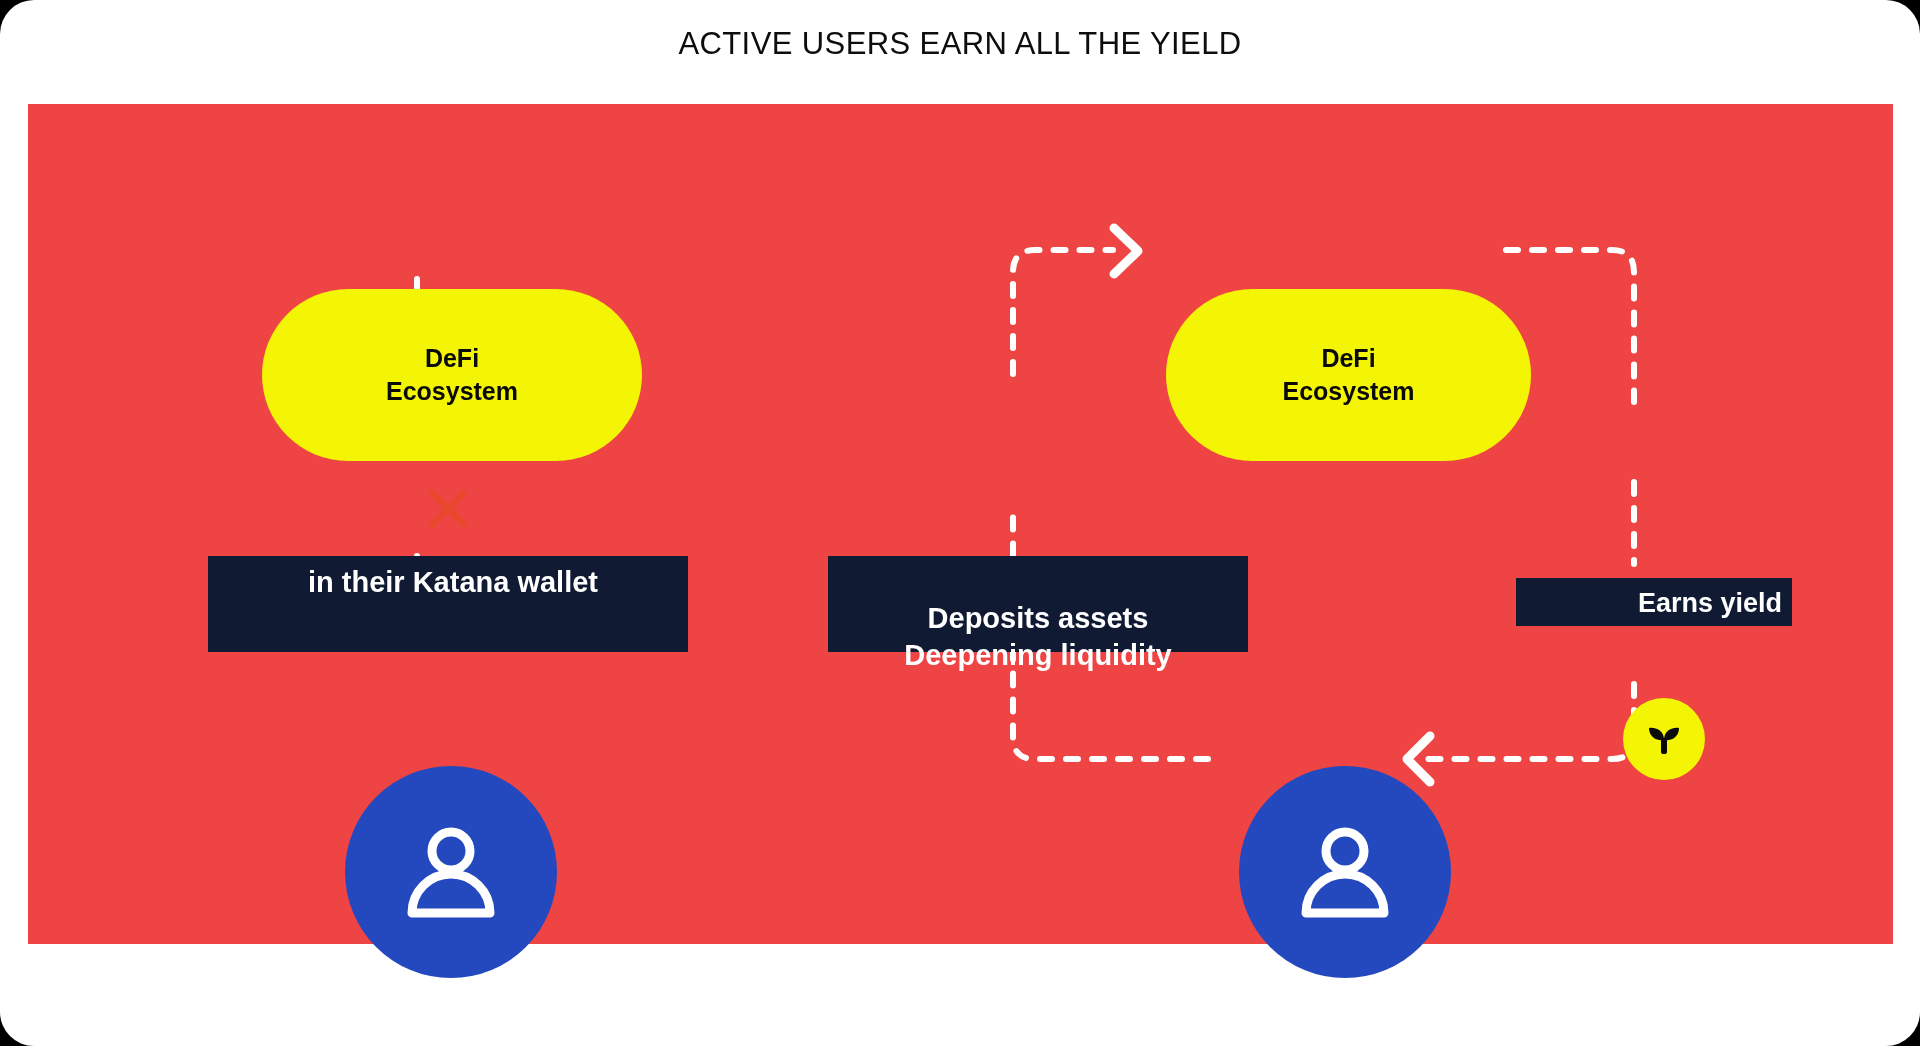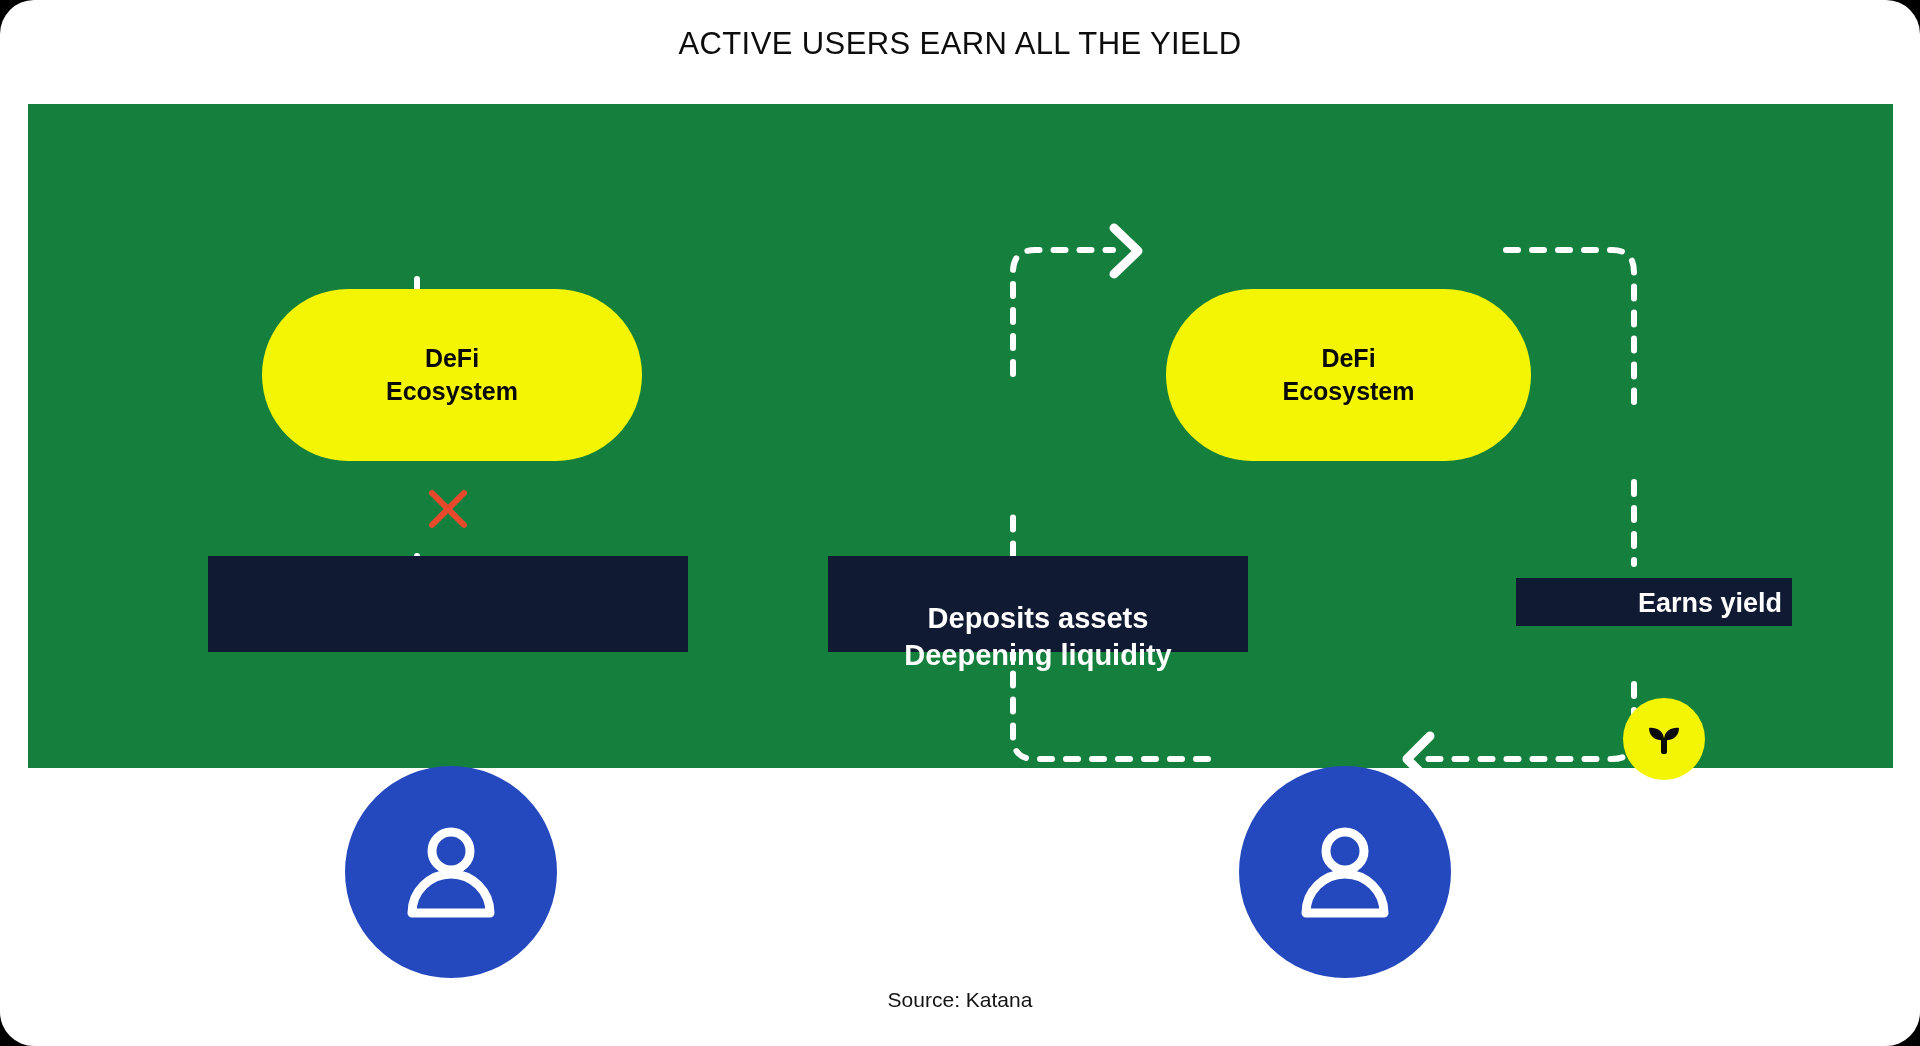--- a/index.html
+++ b/index.html
@@ -39,22 +39,22 @@
     color: #0d0d0d;
     font-family: "Liberation Sans", sans-serif;
   }
 
   
   .panel {
     position: absolute;
     left: 28px;
     top: 104px;
     width: 1865px;
-    height: 664px;
-    background: #15803d;
+    height: 840px;
+    background: #ef4444;
   }
 
   
   .pill {
     position: absolute;
     background: #f3f505;
     border-radius: 999px;
     display: flex;
     align-items: center;
     justify-content: center;
@@ -192,20 +192,21 @@
       </div>
     </div>
 
     <svg class="x-mark" viewBox="0 0 44 44" width="44" height="44">
       <line x1="6" y1="6" x2="38" y2="38" stroke="#e8492c" stroke-width="6" stroke-linecap="round"></line>
       <line x1="38" y1="6" x2="6" y2="38" stroke="#e8492c" stroke-width="6" stroke-linecap="round"></line>
     </svg>
 
     <div class="label-mask" style="left:180px; top:452px; width:480px; height:96px;"></div>
     <div class="label label-hold">
+      <span class="label-line">in their Katana wallet</span>
     </div>
 
     <div class="avatar avatar-left">
       <svg width="110" height="110" viewBox="0 0 110 110">
         <circle cx="55" cy="34" r="19" fill="none" stroke="#ffffff" stroke-width="9"></circle>
         <path d="M 16 96 A 39 39 0 0 1 94 96 Z" fill="none" stroke="#ffffff" stroke-width="9" stroke-linejoin="round"></path>
       </svg>
     </div>
 
     <div class="pill pill-right">
@@ -234,15 +235,14 @@
 
     <div class="avatar avatar-right">
       <svg width="110" height="110" viewBox="0 0 110 110">
         <circle cx="55" cy="34" r="19" fill="none" stroke="#ffffff" stroke-width="9"></circle>
         <path d="M 16 96 A 39 39 0 0 1 94 96 Z" fill="none" stroke="#ffffff" stroke-width="9" stroke-linejoin="round"></path>
       </svg>
     </div>
 
   </div>
 
-  <div class="source">Source: Katana</div>
 
 </div>
 
 </body></html>

